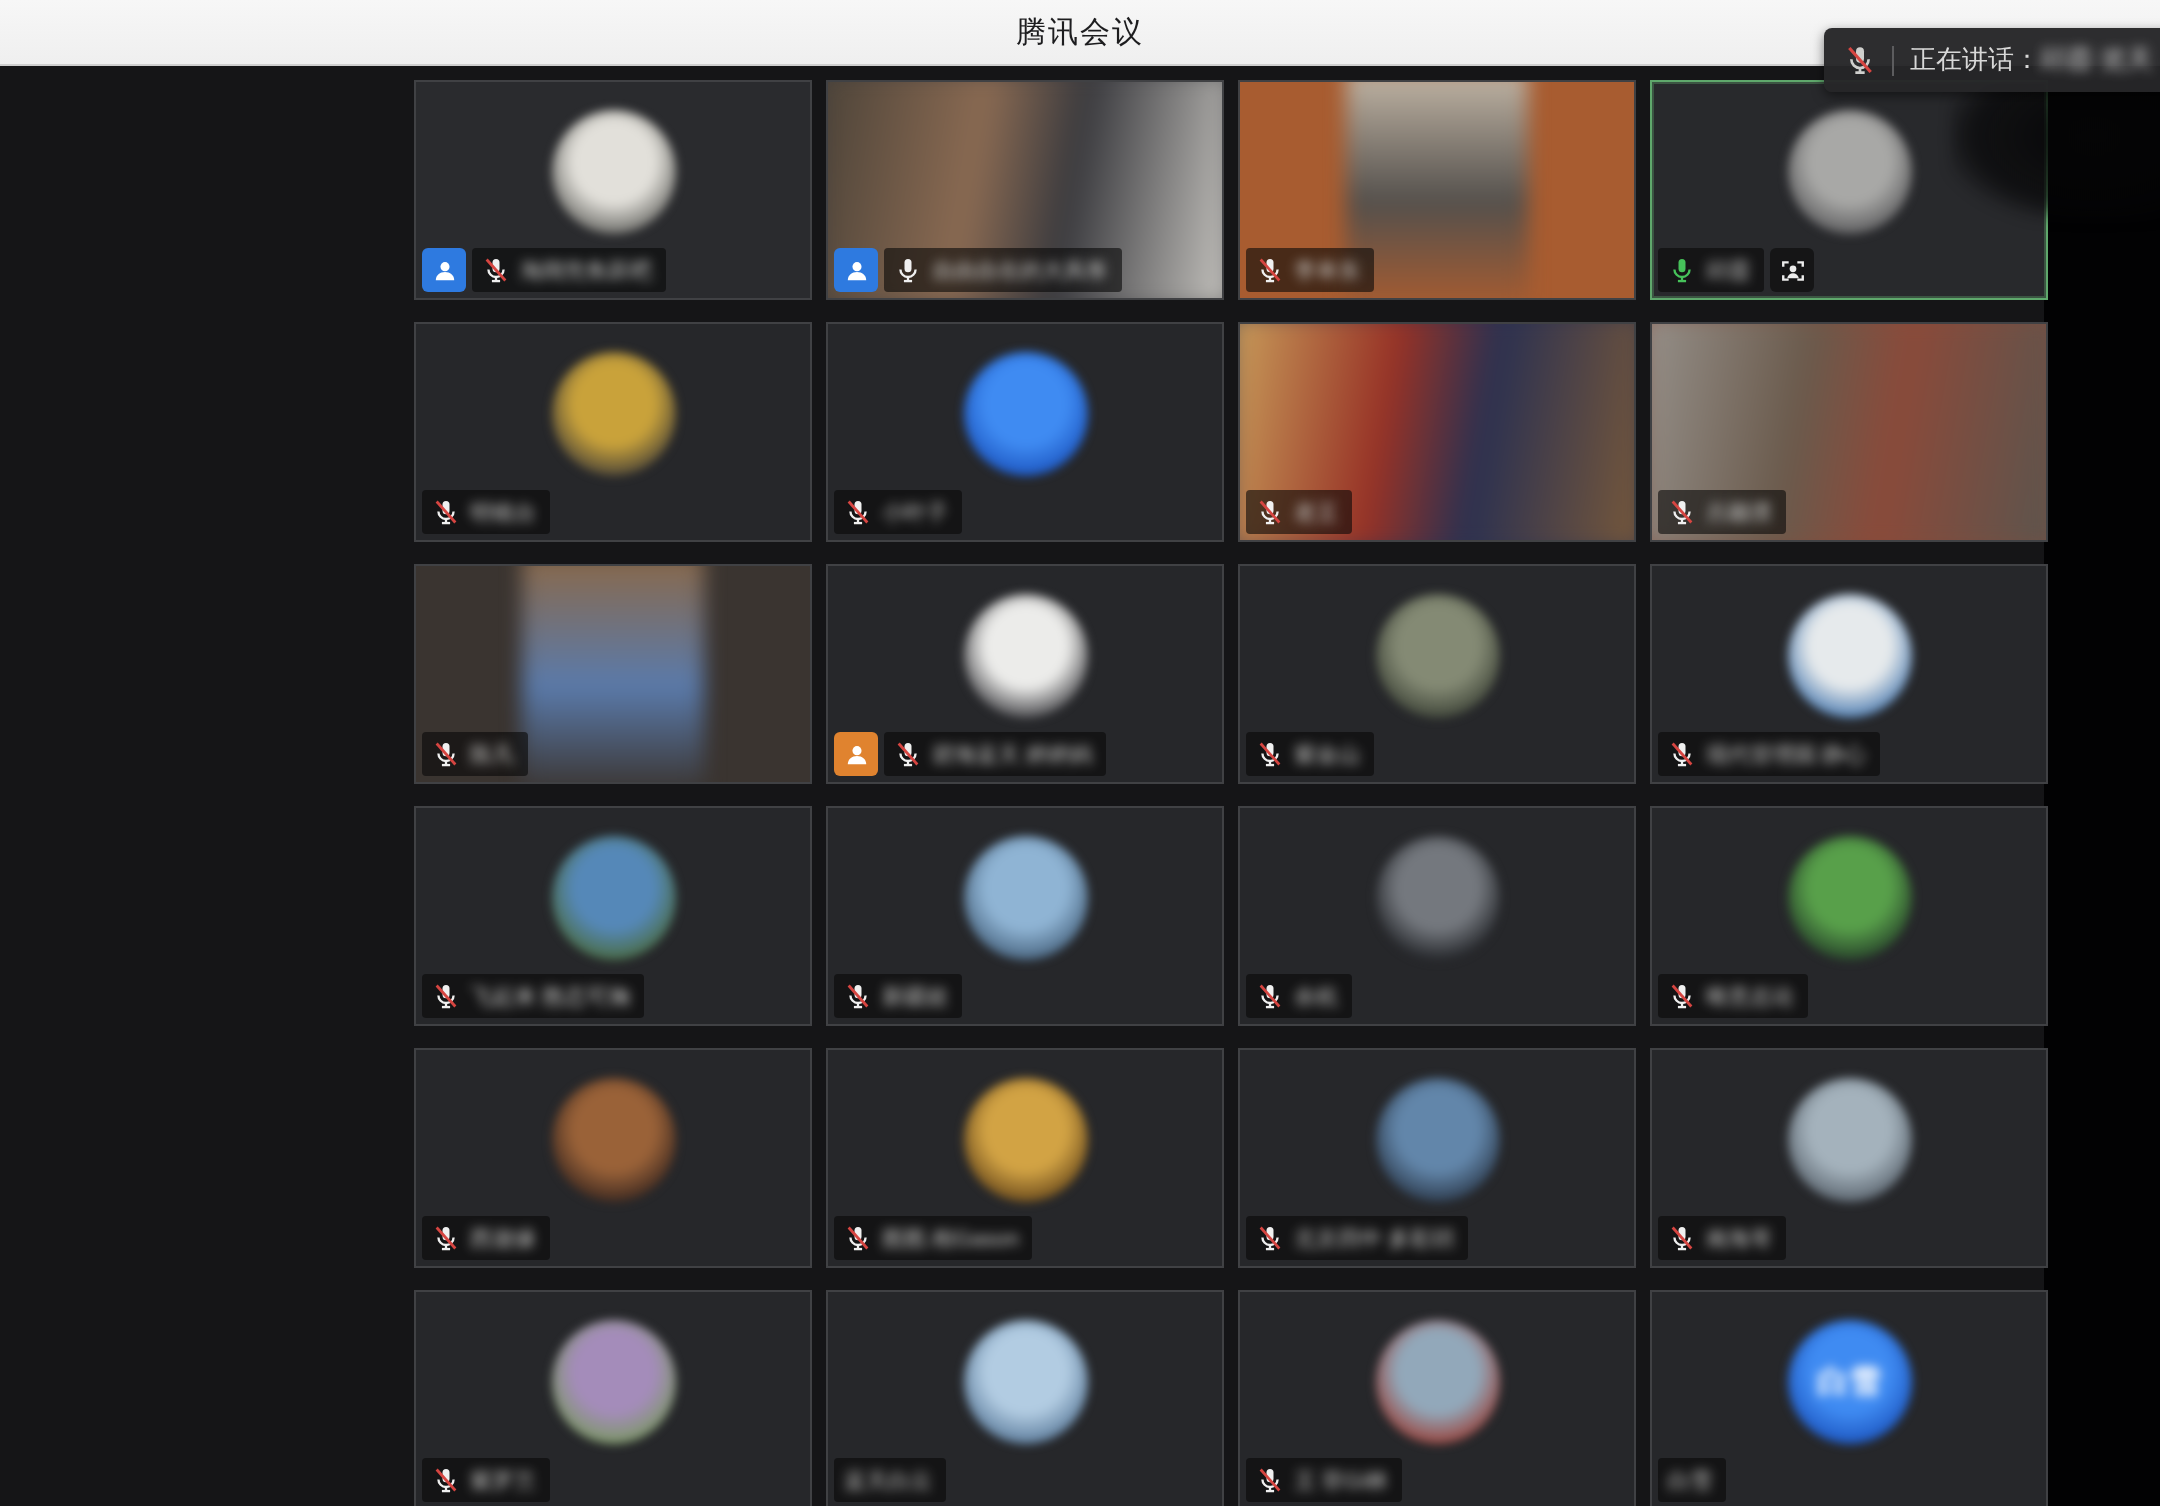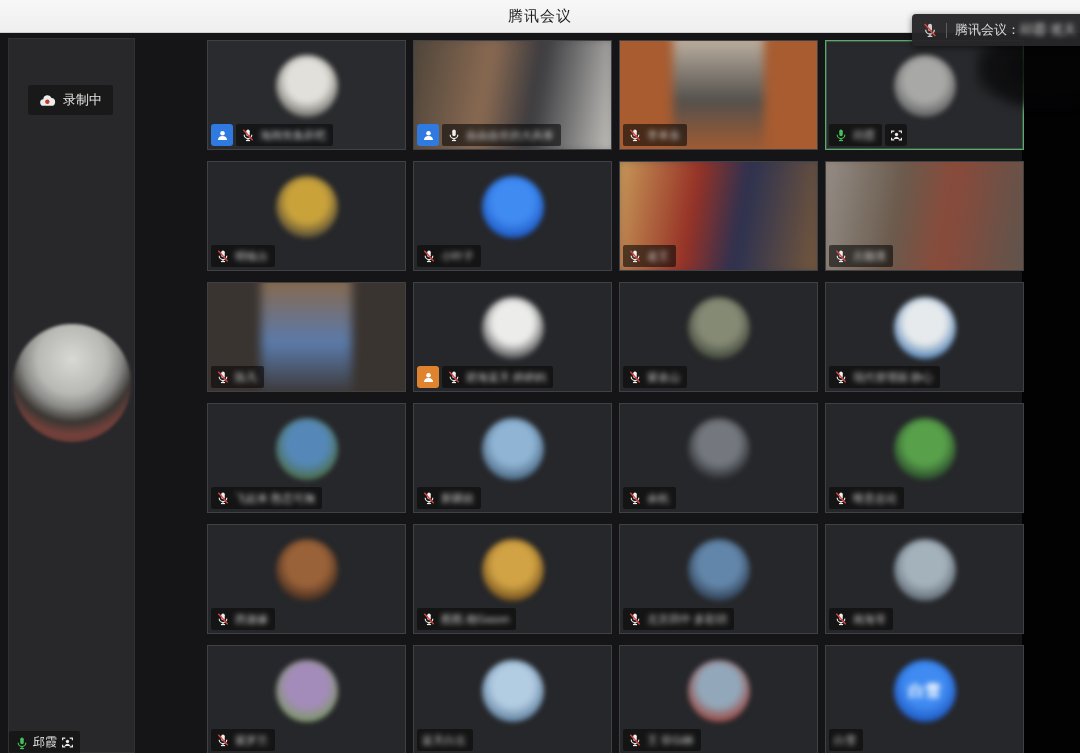--- a/index.html
+++ b/index.html
@@ -98,44 +98,20 @@
 <body>
 
 <div class="titlebar">
   <div class="title">腾讯会议</div>
 </div>
 
 <div class="main">
   <div class="black-strip"></div>
   <div class="corner-blob"></div>
 
-  <div class="self-tile">
-    <div class="record-badge">
-      <svg class="icon-svg" width="17" height="13" viewBox="0 0 24 17">
-        <path d="M6.5 16a4.6 4.6 0 0 1-.5-9.2A6 6 0 0 1 17.6 5 4.3 4.3 0 0 1 17 16z" fill="#ececec"></path>
-        <circle cx="11.8" cy="10.2" r="3.1" fill="#c0392b"></circle>
-      </svg>
-      <span>录制中</span>
-    </div>
-    <div class="self-avatar"></div>
-    <div class="self-plate">
-      <svg class="icon-svg" width="14" height="14" viewBox="0 0 24 24">
-        <rect x="9" y="2.5" width="6" height="11.5" rx="3" fill="#46c25a"></rect>
-        <path d="M5.5 11.5a6.5 6.5 0 0 0 13 0" fill="none" stroke="#46c25a" stroke-width="2"></path>
-        <line x1="12" y1="18" x2="12" y2="21.5" stroke="#46c25a" stroke-width="2"></line>
-        <line x1="8.5" y1="21.5" x2="15.5" y2="21.5" stroke="#46c25a" stroke-width="2"></line>
-      </svg>
-      <span class="self-name">邱霞</span>
-      <svg class="icon-svg" width="13" height="13" viewBox="0 0 24 24">
-        <path d="M3 8V4h5 M16 4h5v4 M21 16v4h-5 M8 20H3v-4" fill="none" stroke="#ececec" stroke-width="2.2"></path>
-        <circle cx="12" cy="10" r="3.1" fill="#ececec"></circle>
-        <path d="M6.6 18.6c.8-2.9 2.9-4.5 5.4-4.5s4.6 1.6 5.4 4.5z" fill="#ececec"></path>
-      </svg>
-    </div>
-  </div>
 
   <div class="grid">
       <div class="tile" style="background: rgb(42, 43, 46);">
         <div class="avatar" style="background: radial-gradient(circle at 50% 42%, rgb(226, 224, 218) 0%, rgb(226, 224, 218) 42%, rgb(106, 106, 102) 78%);"></div>
         <div class="plate-row">
           <div class="user-badge" style="background: rgb(46, 122, 224);">
             <svg class="icon-svg" width="13" height="13" viewBox="0 0 24 24">
   <circle cx="12" cy="8" r="4.2" fill="#fff"></circle>
               <path d="M3.5 20.5c0-4.6 3.8-7.6 8.5-7.6s8.5 3 8.5 7.6z" fill="#fff"></path>
             </svg>
@@ -508,15 +484,15 @@
 <div class="toast">
   <svg class="icon-svg" width="16" height="16" viewBox="0 0 24 24">
     <rect x="9" y="2.5" width="6" height="11.5" rx="3" fill="#cfcfcd"></rect>
     <path d="M5.5 11.5a6.5 6.5 0 0 0 13 0" fill="none" stroke="#cfcfcd" stroke-width="2"></path>
     <line x1="12" y1="18" x2="12" y2="21.5" stroke="#cfcfcd" stroke-width="2"></line>
     <line x1="8.5" y1="21.5" x2="15.5" y2="21.5" stroke="#cfcfcd" stroke-width="2"></line>
     <line x1="4" y1="3" x2="20" y2="21" stroke="#d64541" stroke-width="2.4"></line>
   </svg>
   <div class="divider"></div>
   <div class="toast-text">
-    <span>腾讯会议：</span><span class="blurred">邱霞·览天</span>
+    <span>正在讲话：</span><span class="blurred">邱霞·览天</span>
   </div>
 </div>
 
 </body></html>

